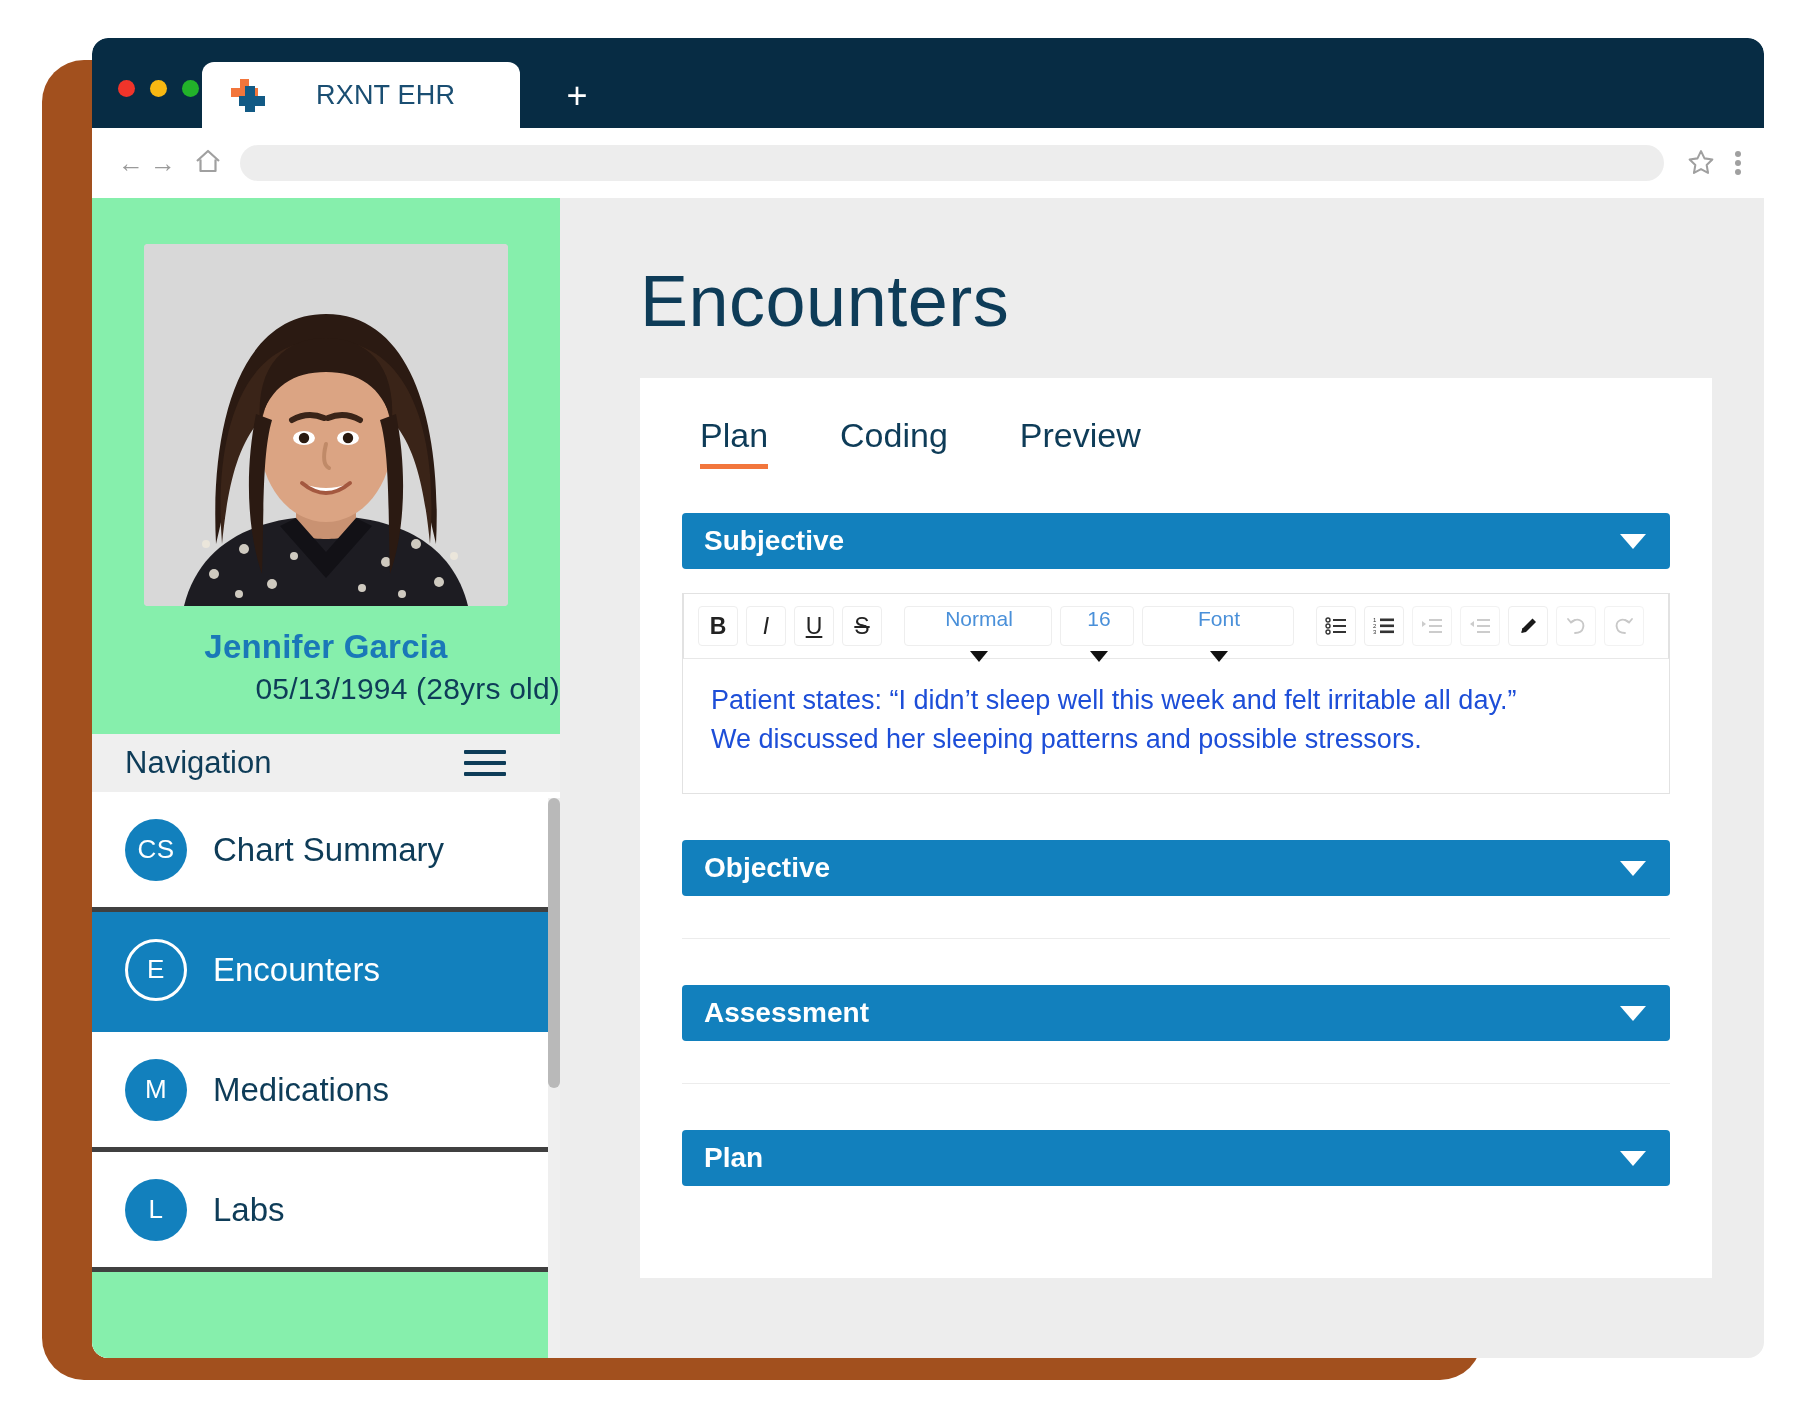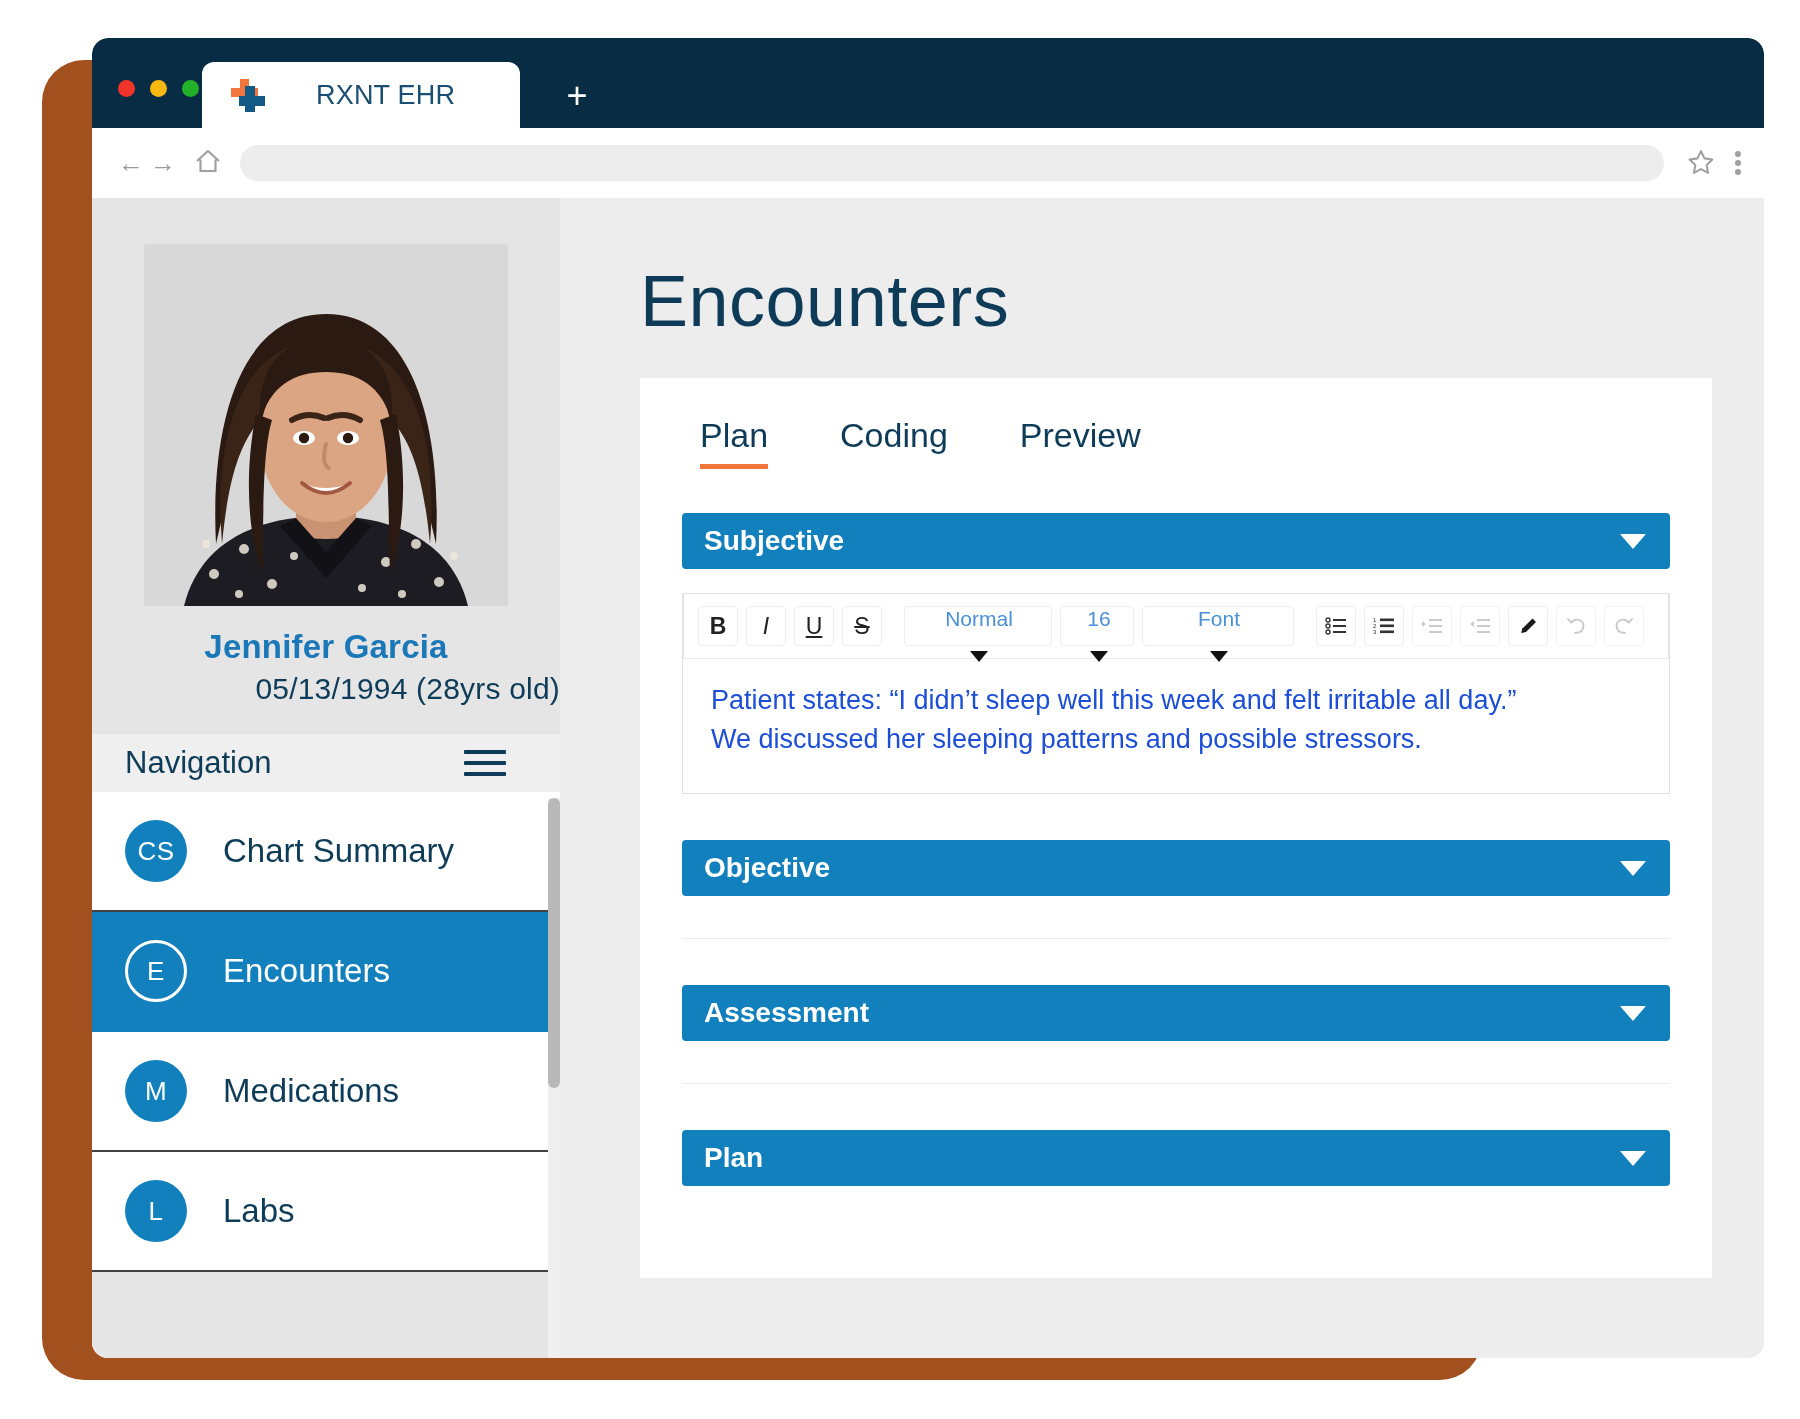--- a/index.html
+++ b/index.html
@@ -73,21 +73,21 @@
     flex:1; height:36px; background:#ededed; border-radius:18px;
   }
   .chrome-right { display:flex; align-items:center; gap:18px; margin-left:22px; color:#a0a0a0;}
   .star-ico svg, .kebab-ico svg { display:block; }
 
   
   .content { position:relative; display:flex; height:1160px; background:#ffffff; }
 
   
   .leftcol {
-    width:468px; flex:0 0 468px; background:#e5e5e5; position:relative;
+    width:468px; flex:0 0 468px; background:#86efac; position:relative;
   }
   .photo-wrap {
     margin: 46px auto 0 auto;
     width: 364px; height: 362px;
     background:#d9d9d9; border-radius:4px; overflow:hidden; position:relative;
   }
   .photo-wrap svg { display:block; width:100%; height:100%; }
 
   .pname { text-align:center; color:#1a78b8; font-size:33px; font-weight:bold; margin-top:22px; letter-spacing:.2px;}
   .pdob  { text-align:right; color:#0e3c58; font-size:30px; margin-top:6px; letter-spacing:.2px;}
@@ -96,23 +96,23 @@
     margin-top:28px; height:58px; background:#efefef;
     display:flex; align-items:center; justify-content:space-between;
     padding: 0 54px 0 33px;
   }
   .navhead-title { color:#0e3c58; font-size:31px; }
   .burger { display:flex; flex-direction:column; gap:7px; }
   .burger span { display:block; width:42px; height:4px; background:#0e3c58; border-radius:1px;}
 
   .navlist { }
   .navitem {
-    display:flex; align-items:center; gap:36px;
+    display:flex; align-items:center; gap:26px;
     height:120px; padding-left:33px;
-    border-bottom:2px solid #404040;
+    border-bottom:5px solid #404040;
     background:#ffffff;
   }
   .navitem.active { background:#1280bd; border-bottom-color:#1280bd; }
   .badge {
     width:62px; height:62px; border-radius:50%;
     background:#1280bd; color:#ffffff;
     display:flex; align-items:center; justify-content:center;
     font-size:26px; letter-spacing:.5px; flex:0 0 62px;
   }
   .navitem.active .badge { background:transparent; border:3px solid #ffffff; }

